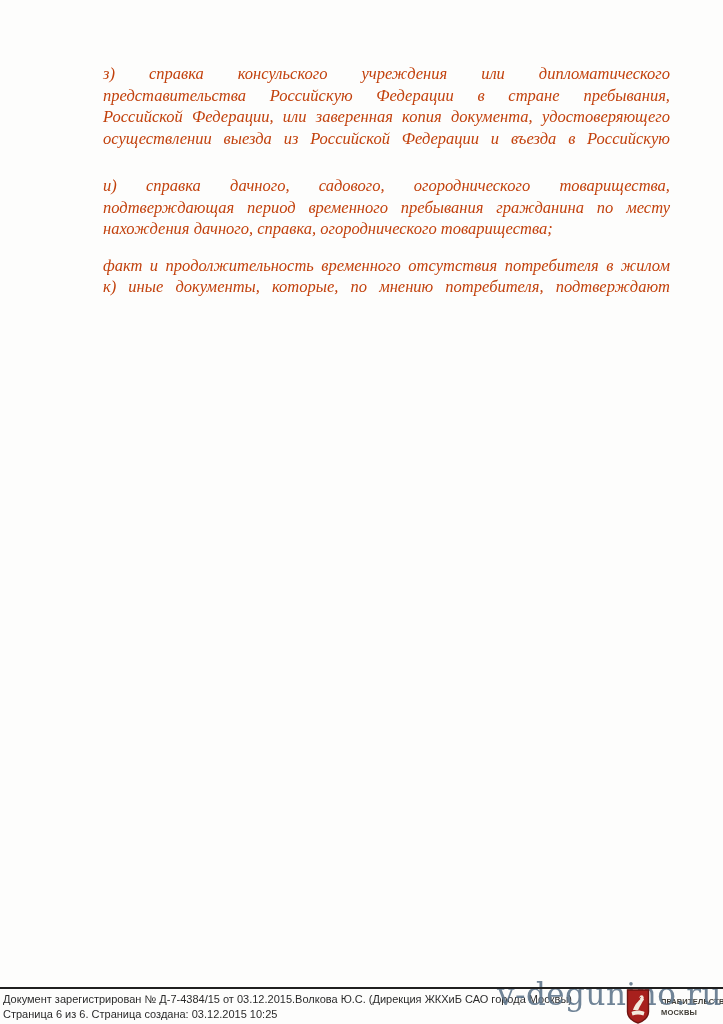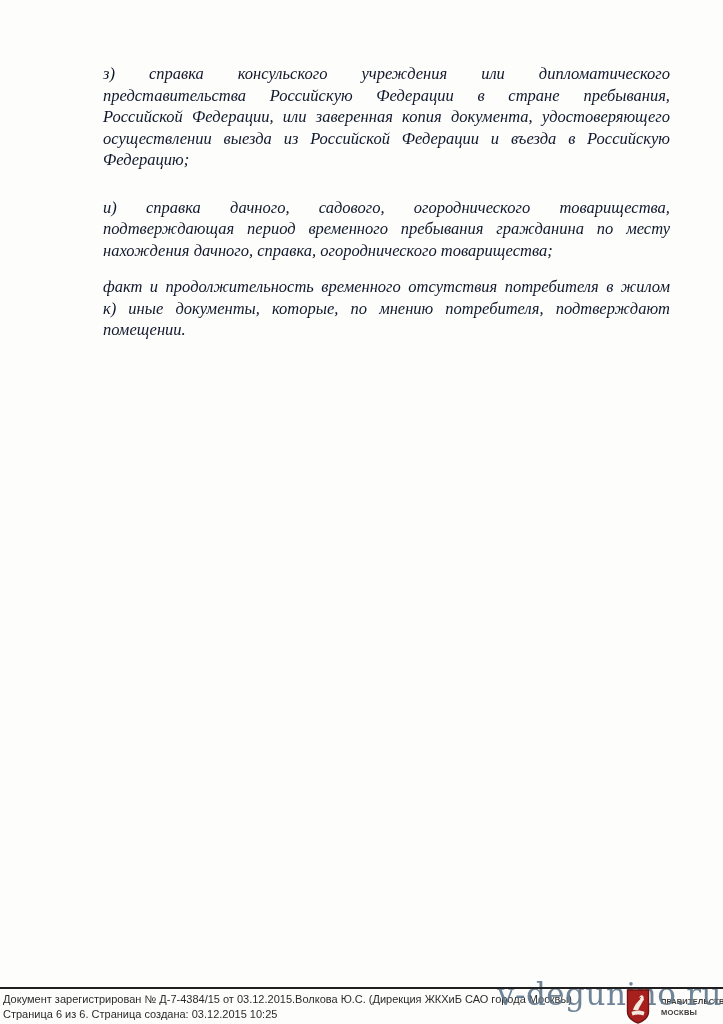--- a/index.html
+++ b/index.html
@@ -12,21 +12,21 @@
     font-family: "Liberation Serif", "DejaVu Serif", serif;
   }
   .doc-text {
     position: absolute;
     left: 103px;
     top: 63px;
     width: 567px;
     font-style: italic;
     font-size: 16.5px;
     line-height: 21.5px;
-    color: #0f172a;
+    color: #c2410c;
   }
   .para { margin: 0 0 15px 0; }
   .para:nth-child(1) { margin-bottom: 26px; }
   .line {
     text-align: justify;
     text-align-last: justify;
     text-justify: inter-word;
     white-space: nowrap;
   }
   .line.last { text-align-last: left; }
@@ -82,31 +82,29 @@
 <body>
 
 <div class="page">
 
   <main class="doc-text">
       <div class="para">
         <div class="line">з) справка консульского учреждения или дипломатического</div>
         <div class="line">представительства Российскую Федерации в стране пребывания,</div>
         <div class="line">Российской Федерации, или заверенная копия документа, удостоверяющего</div>
         <div class="line">осуществлении выезда из Российской Федерации и въезда в Российскую</div>
-        <div class="line last">Федерацию;</div>
       </div>
       <div class="para">
         <div class="line">и) справка дачного, садового, огороднического товарищества,</div>
         <div class="line">подтверждающая период временного пребывания гражданина по месту</div>
         <div class="line last">нахождения дачного, справка, огороднического товарищества;</div>
       </div>
       <div class="para">
         <div class="line">факт и продолжительность временного отсутствия потребителя в жилом</div>
         <div class="line">к) иные документы, которые, по мнению потребителя, подтверждают</div>
-        <div class="line last">помещении.</div>
       </div>
     </main>
 
   <div class="footer-rule"></div>
 
   <div class="footer-text">
     <div>Документ зарегистрирован № Д-7-4384/15 от 03.12.2015.Волкова Ю.С. (Дирекция ЖКХиБ САО города Москвы)</div>
     <div>Страница 6 из 6. Страница создана: 03.12.2015 10:25</div>
   </div>
 

